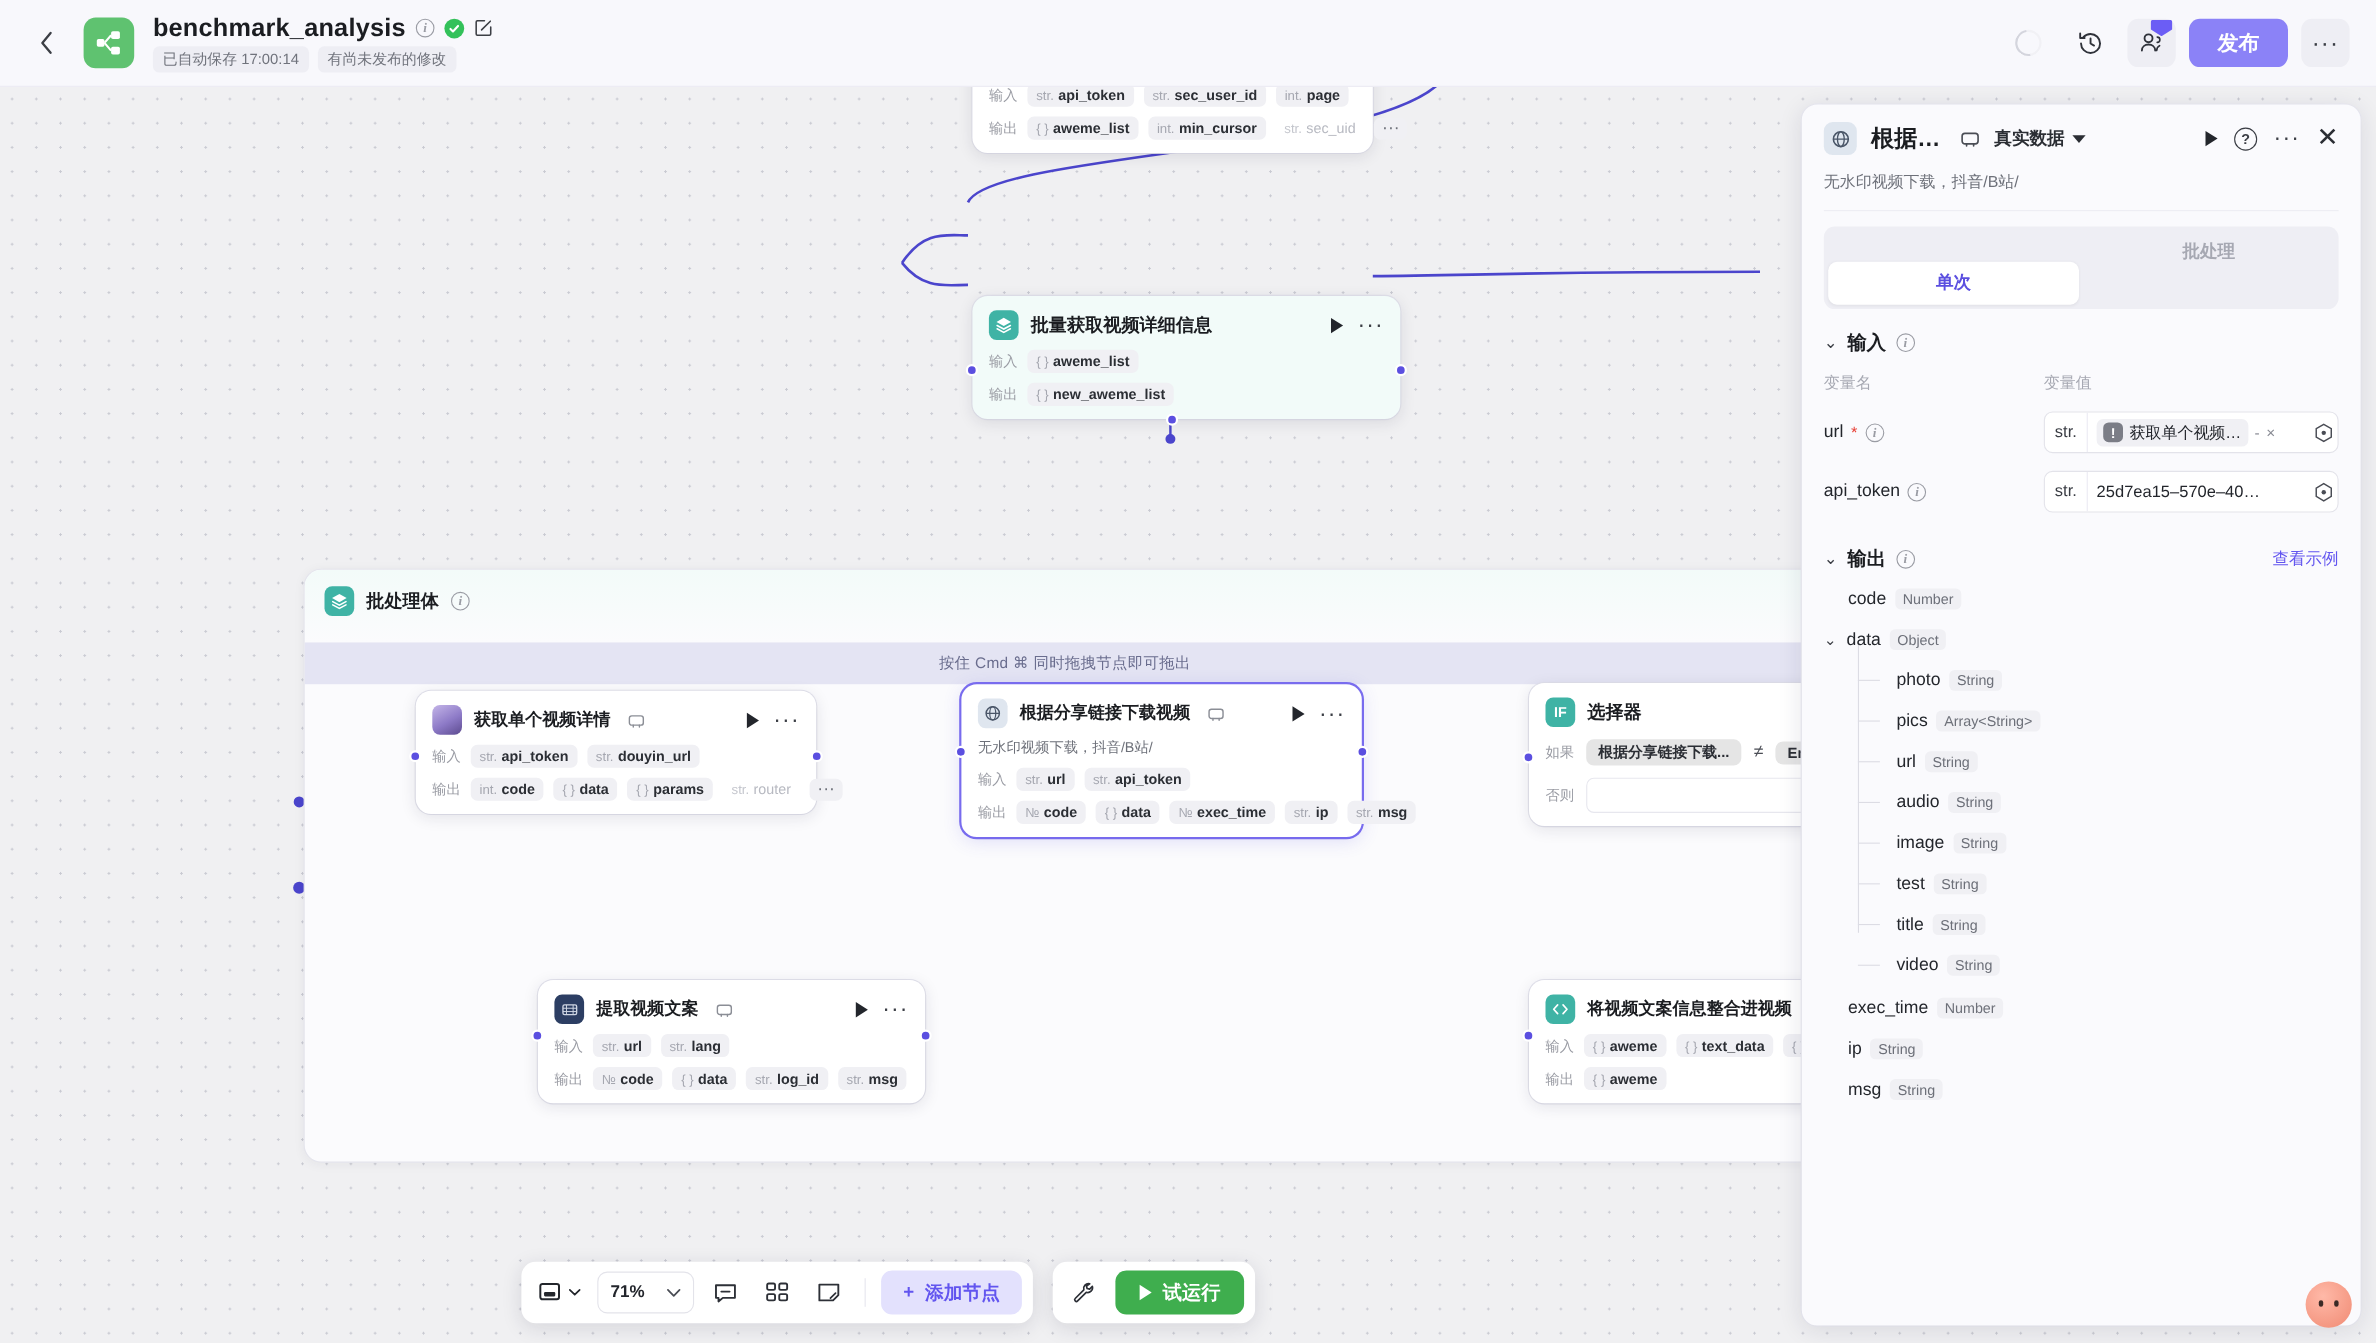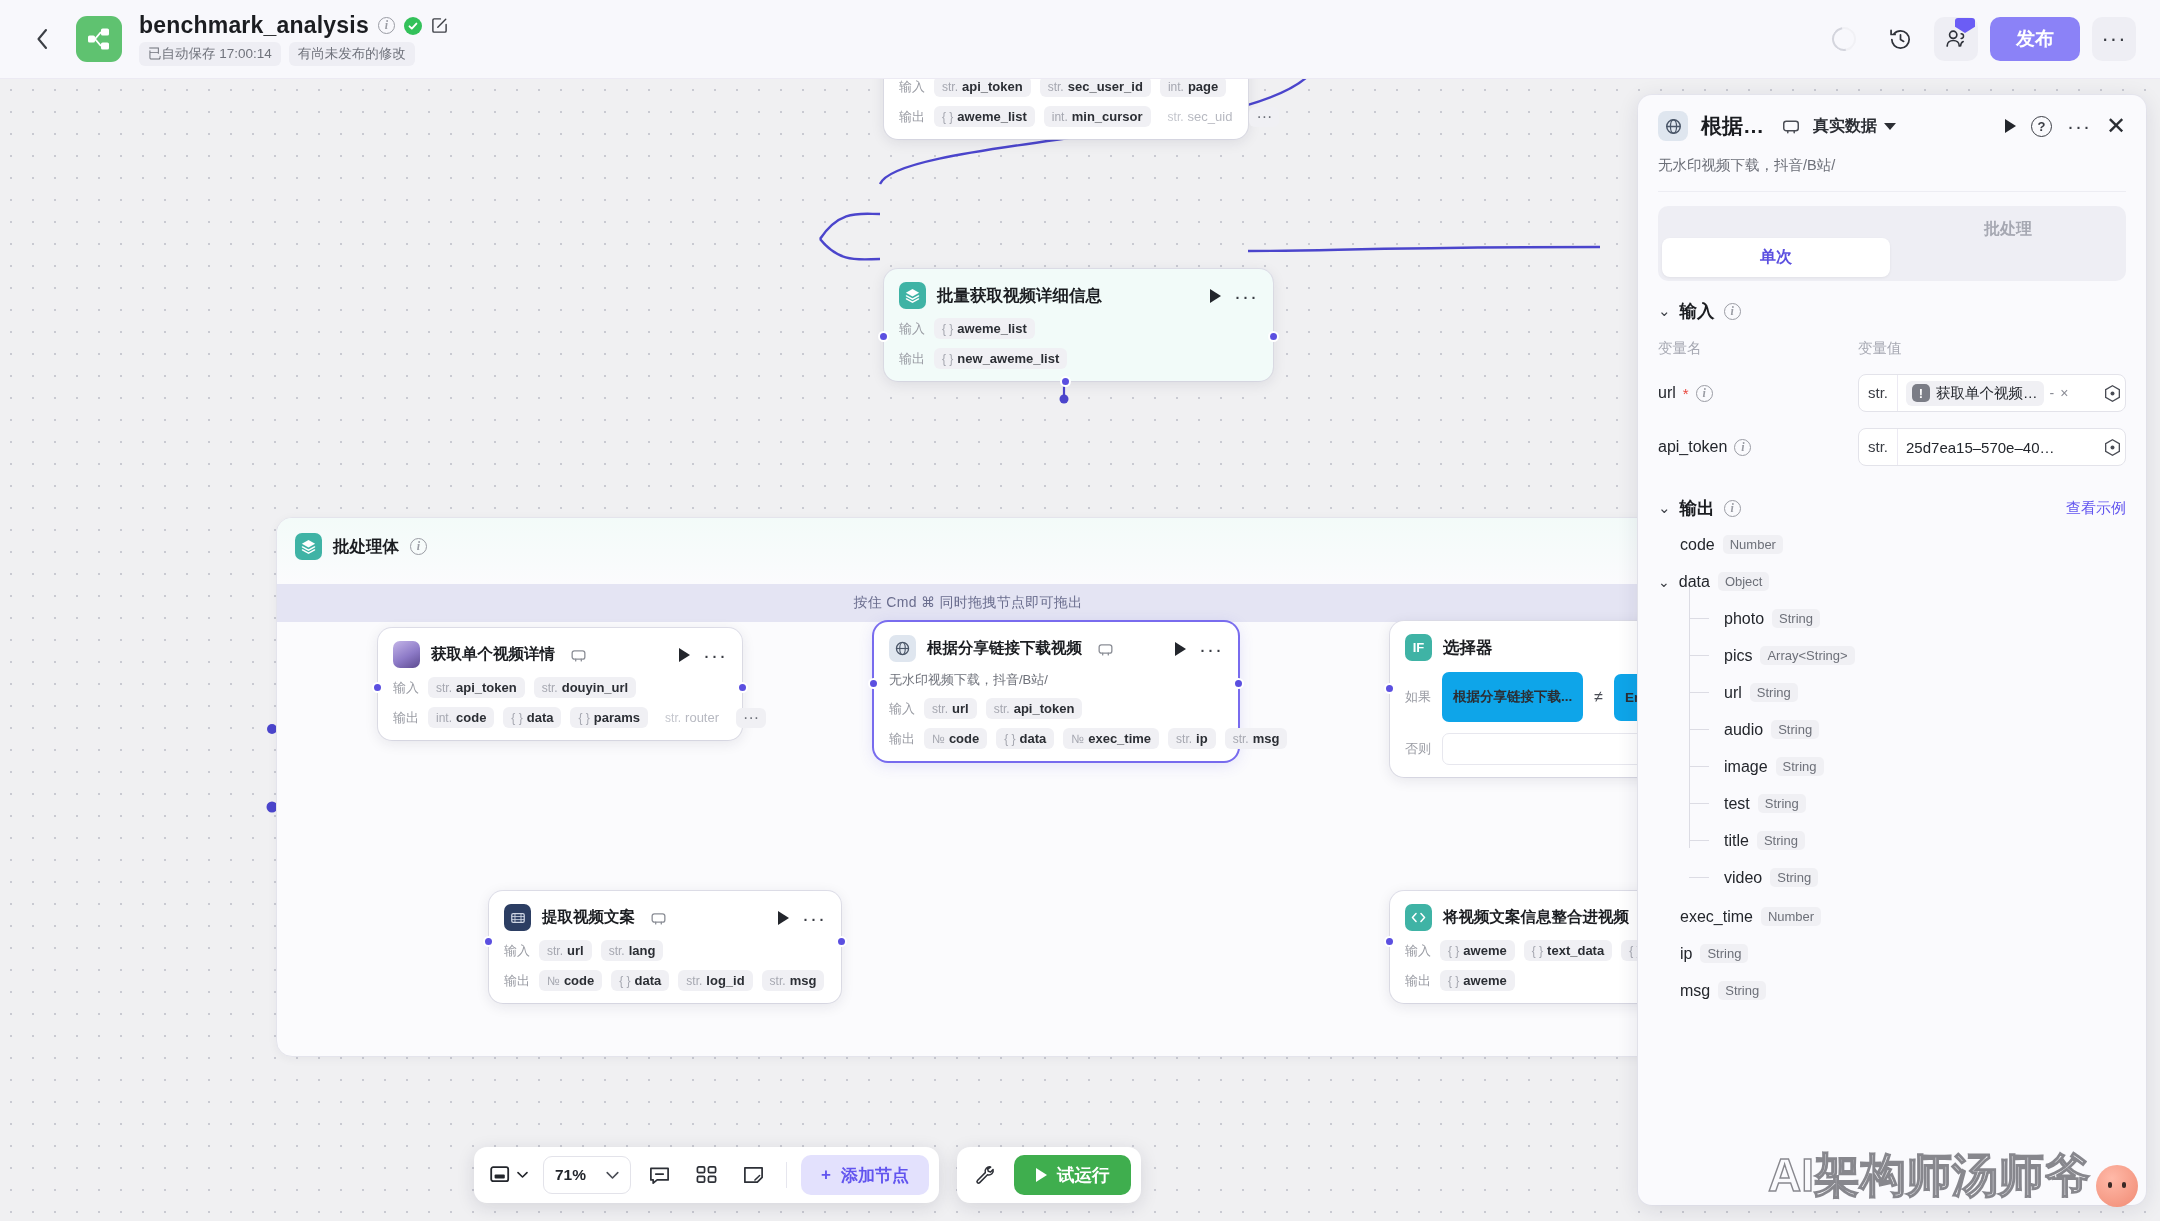--- a/index.html
+++ b/index.html
@@ -143,21 +143,21 @@
   .batch-head { display: flex; align-items: center; gap: 11px; padding: 15px 18px 24px 18px;
     background: linear-gradient(180deg,#f3fbf9,#fbfbfd); }
   .batch-hint {
     background: #e4e4f3; color: #6a6d8e; font-size: 14px;
     text-align: center; padding: 10px 0; letter-spacing: .3px;
   }
 
   
   .sel-row { display: flex; align-items: center; gap: 11px; margin-top: 11px; }
   .sel-box {
-    background: #0ea5e9; border-radius: 7px; padding: 16px 11px;
+    background: #e5e5e5; border-radius: 7px; padding: 3px 11px;
     font-size: 13.5px; color: #2b2e34; font-weight: 700; white-space: nowrap;
   }
   .sel-empty {
     border: 1px solid #e7e7ee; border-radius: 7px; height: 32px; width: 210px; background: #fff;
   }
   .neq { font-size: 16px; color: #4a4d55; }
 
   
   .toolbar-wrap {
     position: absolute; left: 474px; bottom: 18px;
@@ -897,17 +897,16 @@
         </div>
         <div class="tnode" style="padding-left:22px">
           <span class="tname">msg</span>
           <span class="tbadge">String</span>
         </div>
       </div>
     </div>
   </div>
 
   <div class="watermark">
-    <span>AI架构师汤师爷</span>
     <span class="wm-face"></span>
   </div>
 
 </div>
 
 </body></html>

